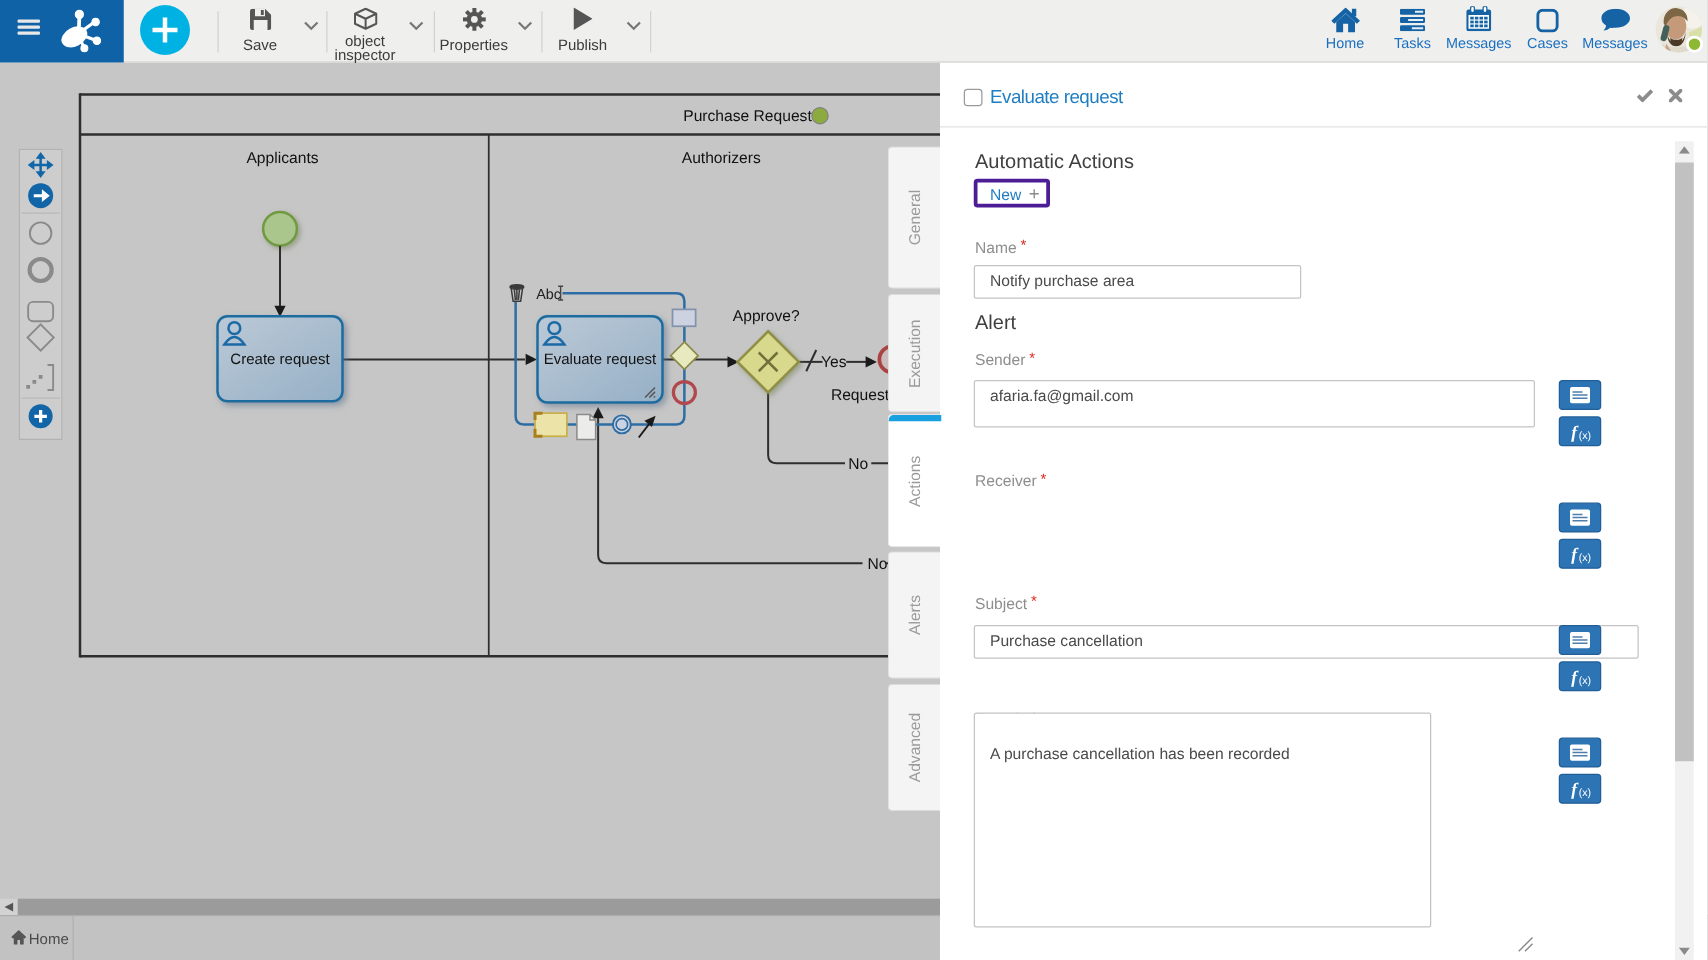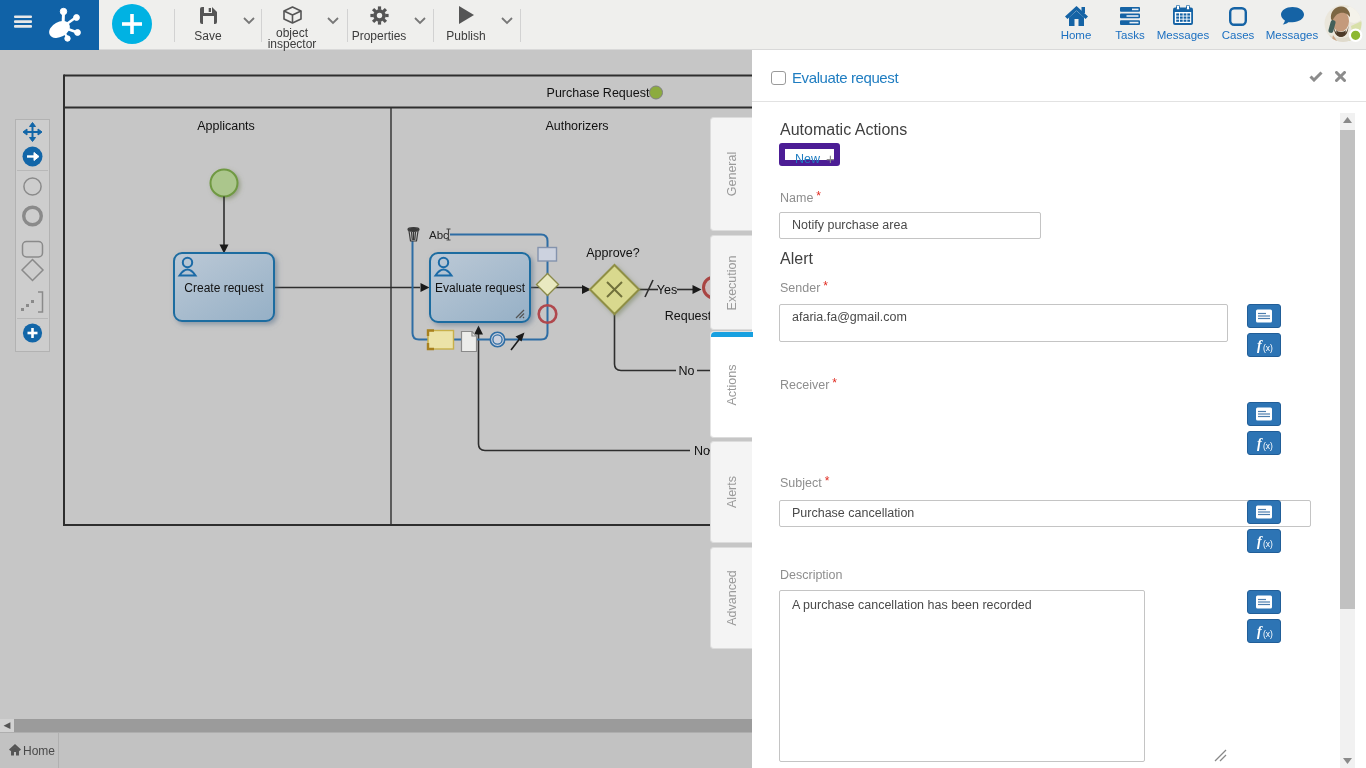--- a/index.html
+++ b/index.html
@@ -420,34 +420,34 @@
           <polyline points="1.5,5.5 5,9 12.5,1.5" fill="none" stroke="#8c8c8c" stroke-width="3"></polyline>
         </svg>
       <svg style="position:absolute;left:583px;top:21px;" width="11" height="11" viewBox="0 0 11 11">
           <g stroke="#8c8c8c" stroke-width="3" stroke-linecap="round">
             <line x1="1.5" y1="1.5" x2="9.5" y2="9.5"></line>
             <line x1="9.5" y1="1.5" x2="1.5" y2="9.5"></line>
           </g>
         </svg>
     </div>
     <div class="dlab" style="left:28px;top:71px;">Automatic Actions</div>
-    <div style="position:absolute;left:27px;top:93px;width:61px;height:23px;border:6px solid #4c1d95;border-radius:3px;background:#fff;">
+    <div style="position:absolute;left:27px;top:93px;width:61px;height:23px;border:3px solid #4c1d95;border-radius:3px;background:#fff;">
       <span style="position:absolute;left:10px;top:3px;font-size:12.5px;color:#1f7dc1;">New</span>
       <span style="position:absolute;left:41px;top:1px;font-size:15px;color:#8a8a8a;">+</span>
     </div>
     <div class="lab" style="left:28px;top:139px;">Name<b>*</b></div>
     <div class="inp" style="top:162px;width:262px;height:27px;">Notify purchase area</div>
     <div class="dlab" style="left:28px;top:200px;">Alert</div>
     <div class="lab" style="left:28px;top:229px;">Sender<b>*</b></div>
     <div class="inp" style="top:254px;width:449px;height:38px;">afaria.fa@gmail.com</div>
     <div class="lab" style="left:28px;top:326px;">Receiver<b>*</b></div>
     <div class="lab" style="left:28px;top:424px;">Subject<b>*</b></div>
     <div class="inp" style="top:450px;width:532px;height:27px;">Purchase cancellation</div>
     <div class="lab" style="left:28px;top:518px;">Description</div>
-    <div class="inp" style="top:540px;width:366px;height:172px;line-height:20px;padding-top:4px;">A purchase cancellation has been recorded</div>
+    <div class="inp" style="top:520px;width:366px;height:172px;line-height:20px;padding-top:22px;">A purchase cancellation has been recorded</div>
     <div class="bbtn" style="top:254px;"><svg width="32" height="22">
           <rect x="8" y="4.5" width="16" height="13" rx="1.5" fill="#fff"></rect>
           <g stroke="#4d7eae" stroke-width="1.2">
             <line x1="10" y1="8.5" x2="18" y2="8.5"></line>
             <line x1="10" y1="11" x2="22" y2="11"></line>
             <line x1="10" y1="13.5" x2="22" y2="13.5"></line>
           </g>
         </svg></div>
     <div class="bbtn" style="top:283px;"><svg width="32" height="22">
           <text x="9" y="16" font-size="14" font-style="italic" font-family="Liberation Serif, serif" fill="#fff" font-weight="bold">f</text>

